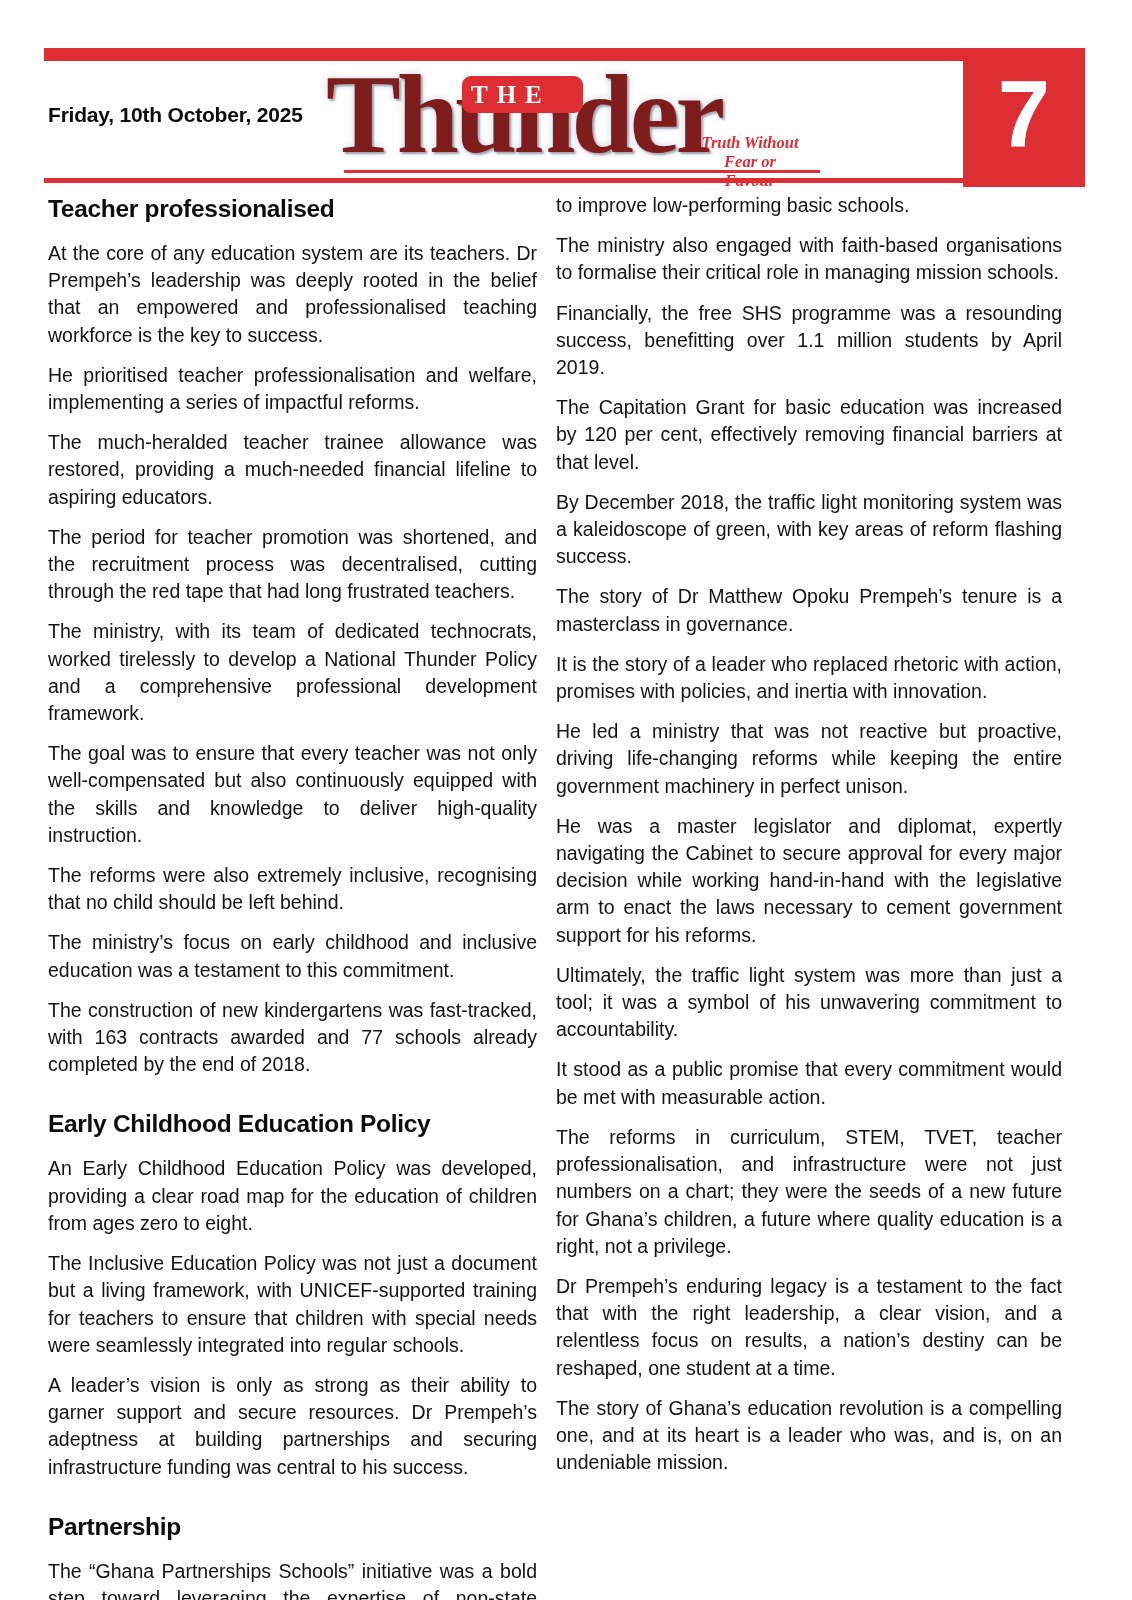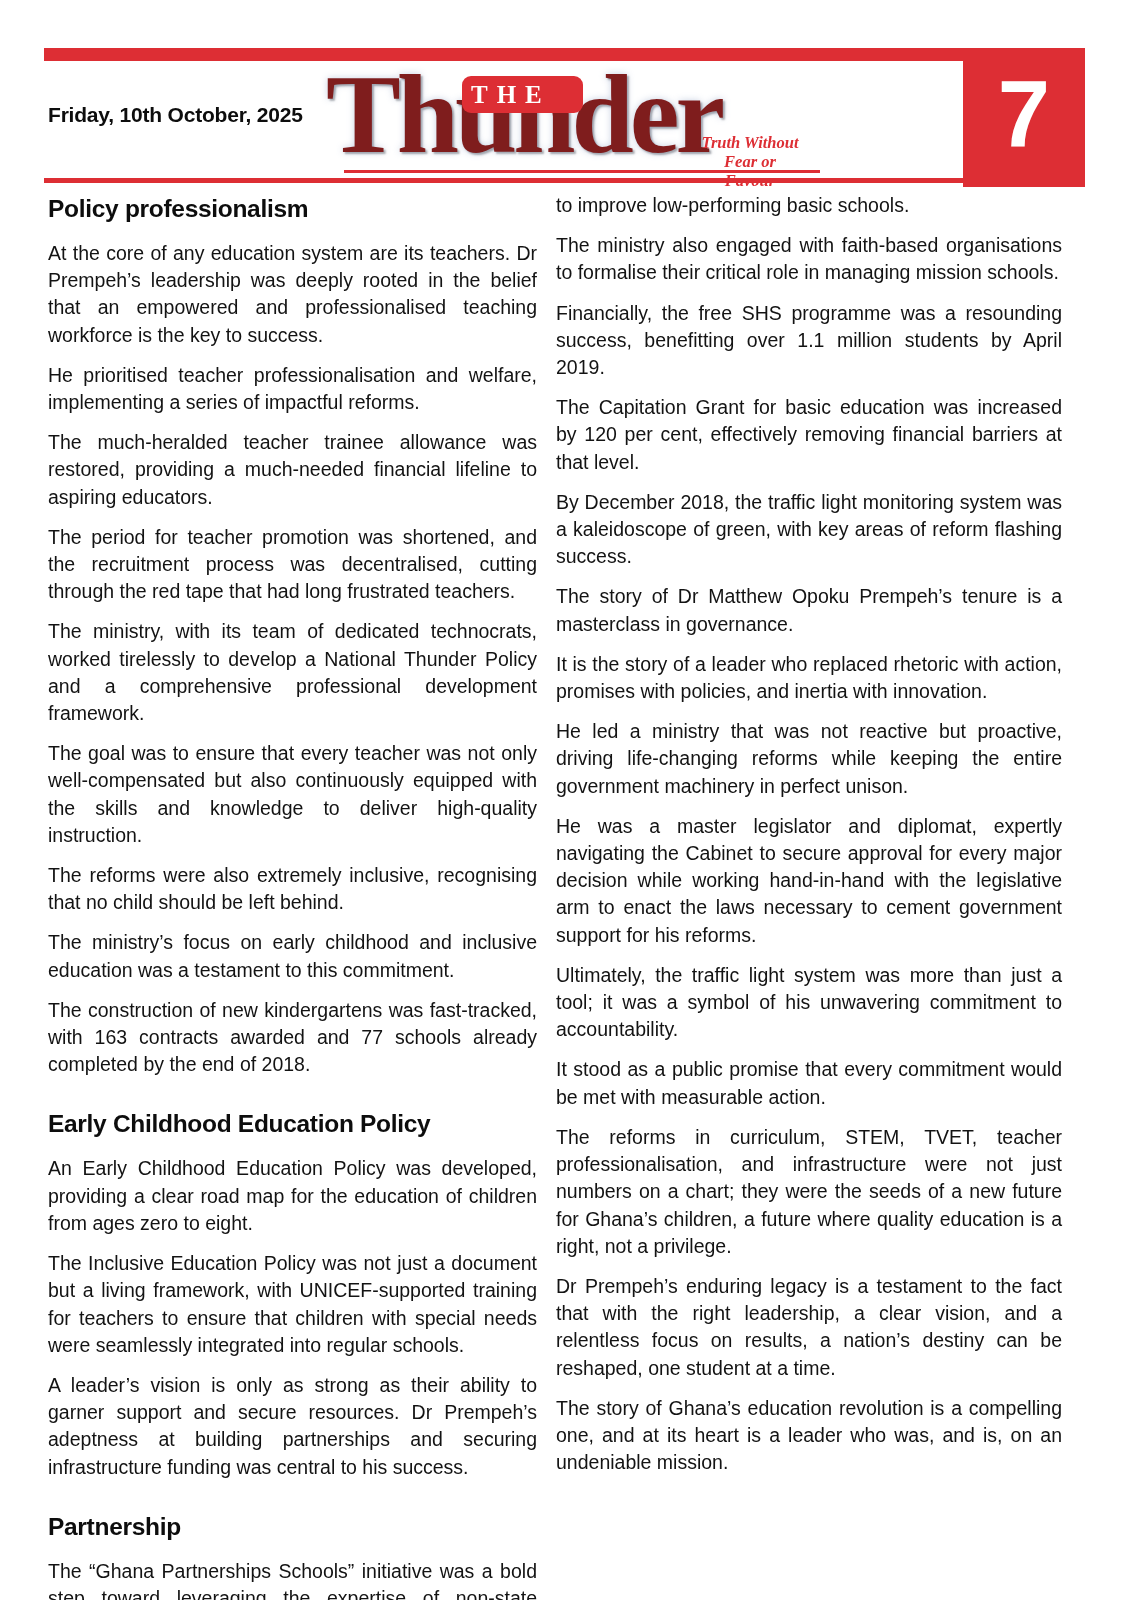--- a/index.html
+++ b/index.html
@@ -134,21 +134,21 @@
   <div class="logo-the-box">
     <span class="the-text">THE</span>
   </div>
   <div class="logo-tagline">
     <div>Truth Without</div>
     <div>Fear or Favour</div>
   </div>
   <div class="logo-underline"></div>
 
   <div class="col col-left">
-      <h2>Policy professionalism</h2>
+      <h2>Teacher professionalised</h2>
       <p>At the core of any education system are its teachers. Dr Prempeh’s leadership was deeply rooted in the belief that an empowered and professionalised teaching workforce is the key to success.</p>
       <p>He prioritised teacher professionalisation and welfare, implementing a series of impactful reforms.</p>
       <p>The much-heralded teacher trainee allowance was restored, providing a much-needed financial lifeline to aspiring educators.</p>
       <p>The period for teacher promotion was shortened, and the recruitment process was decentralised, cutting through the red tape that had long frustrated teachers.</p>
       <p>The ministry, with its team of dedicated technocrats, worked tirelessly to develop a National Thunder Policy and a comprehensive professional development framework.</p>
       <p>The goal was to ensure that every teacher was not only well-compensated but also continuously equipped with the skills and knowledge to deliver high-quality instruction.</p>
       <p>The reforms were also extremely inclusive, recognising that no child should be left behind.</p>
       <p>The ministry’s focus on early childhood and inclusive education was a testament to this commitment.</p>
       <p>The construction of new kindergartens was fast-tracked, with 163 contracts awarded and 77 schools already completed by the end of 2018.</p>
       <h2>Early Childhood Education Policy</h2>

